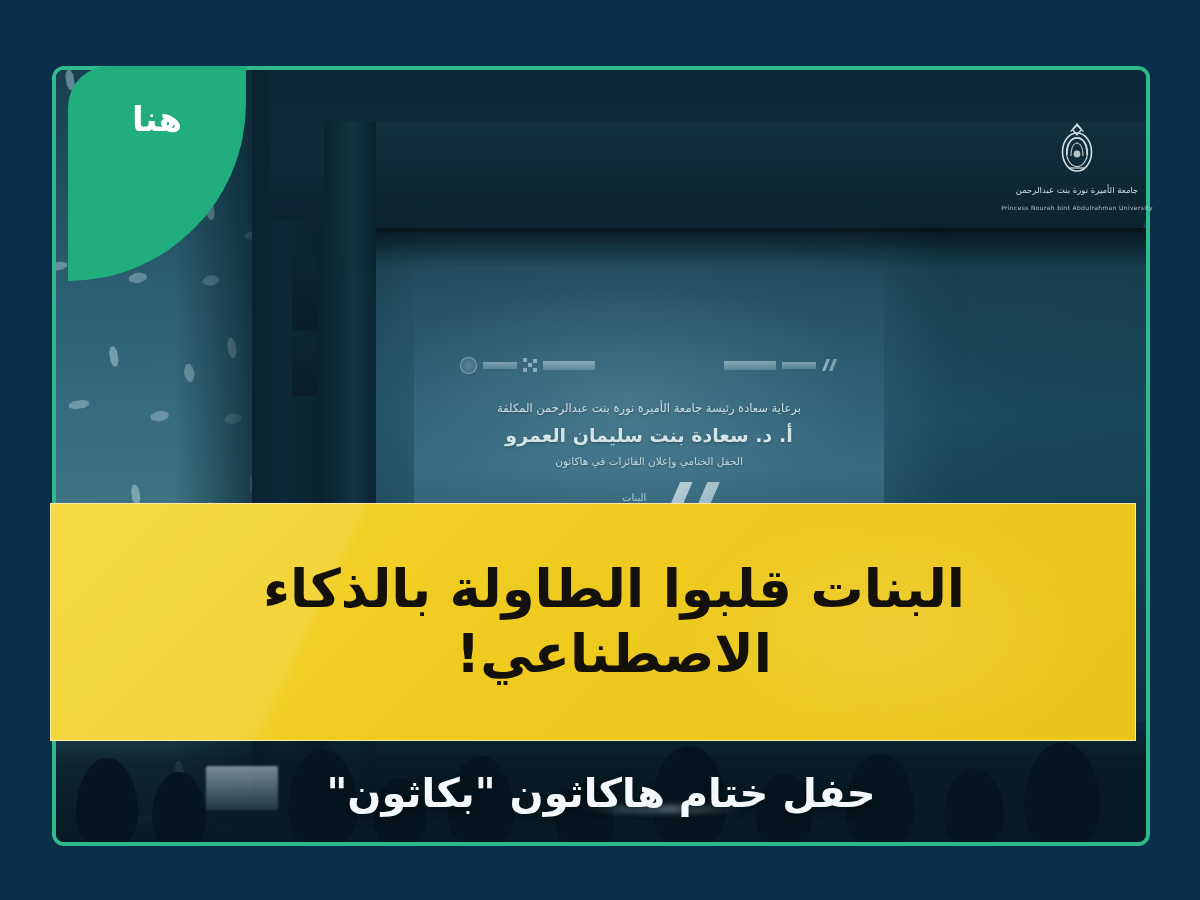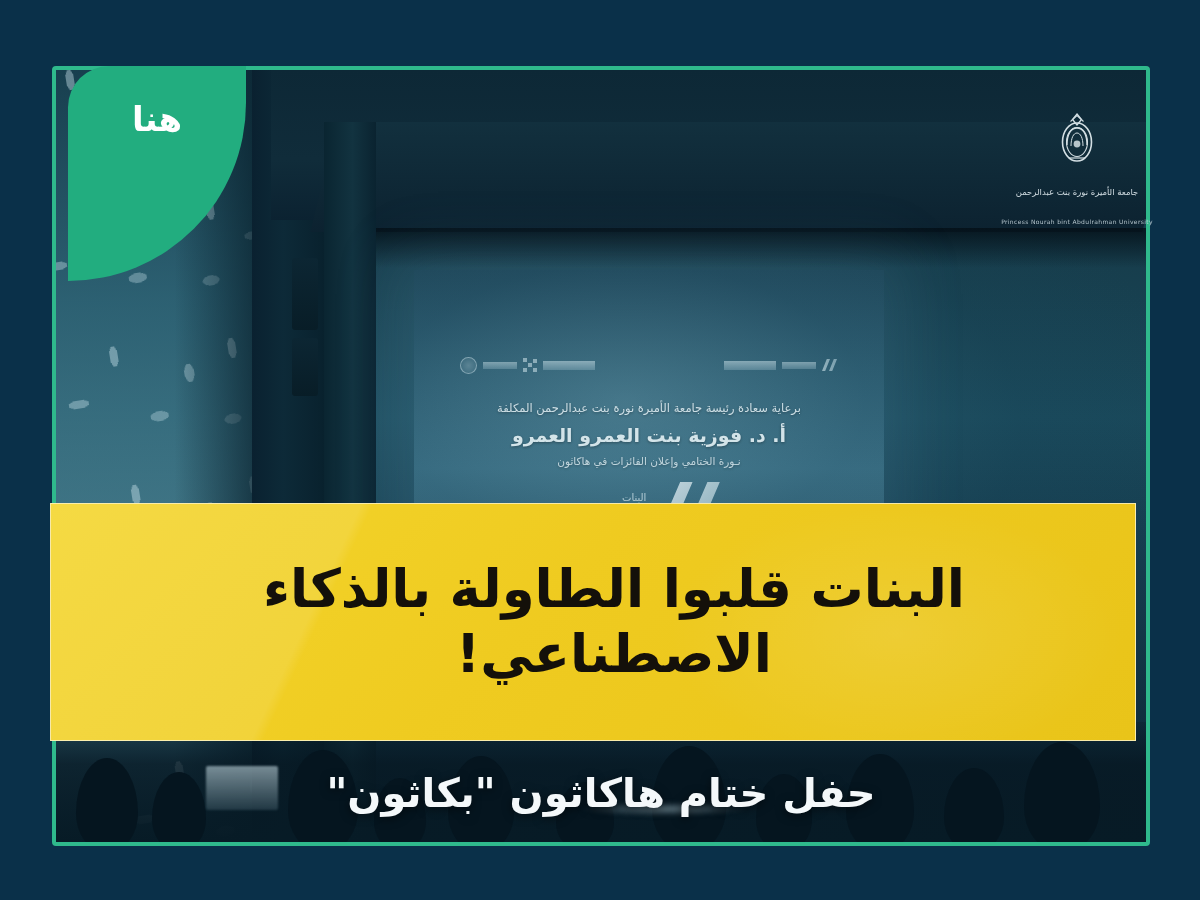--- a/index.html
+++ b/index.html
@@ -16,21 +16,21 @@
     position:absolute;inset:0;
     background:#0a3049;
     overflow:hidden;
   }
 
   
   .photo-frame{
     position:absolute;
     left:52px;top:66px;width:1090px;height:772px;
     border:4px solid #2fb98c;
-    border-radius:4px;
+    border-radius:12px;
     overflow:hidden;
     background:#0c4a6e;
   }
   .photo{
     position:absolute;inset:0;
     overflow:hidden;
   }
 
   
   .photo-base{
@@ -213,23 +213,23 @@
   .badge-text{
     position:absolute;left:0;right:0;top:34px;
     text-align:center;color:#ffffff;
     font-weight:bold;
   }
   .badge-l1{font-size:34px;letter-spacing:4px;line-height:1.15;}
   .badge-l2{font-size:34px;letter-spacing:4px;line-height:1.15;margin-top:10px;}
 
   
   .uni-logo{
-    position:absolute;right:62px;top:112px;
+    position:absolute;right:62px;top:122px;
     width:122px;
-    display:flex;flex-direction:column;align-items:center;gap:21px;
+    display:flex;flex-direction:column;align-items:center;gap:9px;
     opacity:.92;
   }
   .uni-seal{
     width:44px;height:54px;position:relative;
   }
   .uni-seal svg{display:block;}
   .uni-name-ar{
     font-size:8.5px;color:#dfe9ee;letter-spacing:.2px;white-space:nowrap;
     filter:blur(.25px);
   }
@@ -303,22 +303,22 @@
           <div class="logo-group">
             <span class="logo-text-sm"></span>
             <span class="logo-node"></span>
             <span class="logo-text-xs"></span>
             <span class="logo-seal"></span>
           </div>
         </div>
 
         <div class="screen-text">
           <div class="screen-line-1">برعاية سعادة رئيسة جامعة الأميرة نورة بنت عبدالرحمن المكلفة</div>
-          <div class="screen-line-2">أ. د. فوزية بنت العمرو العمرو</div>
-          <div class="screen-line-3">نـورة الختامي وإعلان الفائزات في هاكاثون</div>
+          <div class="screen-line-2">أ. د. سعادة بنت سليمان العمرو</div>
+          <div class="screen-line-3">الحفل الختامي وإعلان الفائزات في هاكاثون</div>
         </div>
 
         <div class="screen-bigmark">
           <span class="bigmark"></span>
           <span class="bigmark-txt">
             <span class="bigmark-ar">البنات</span><br>
             <span class="bigmark-en">Throw Then</span>
           </span>
         </div>
 

